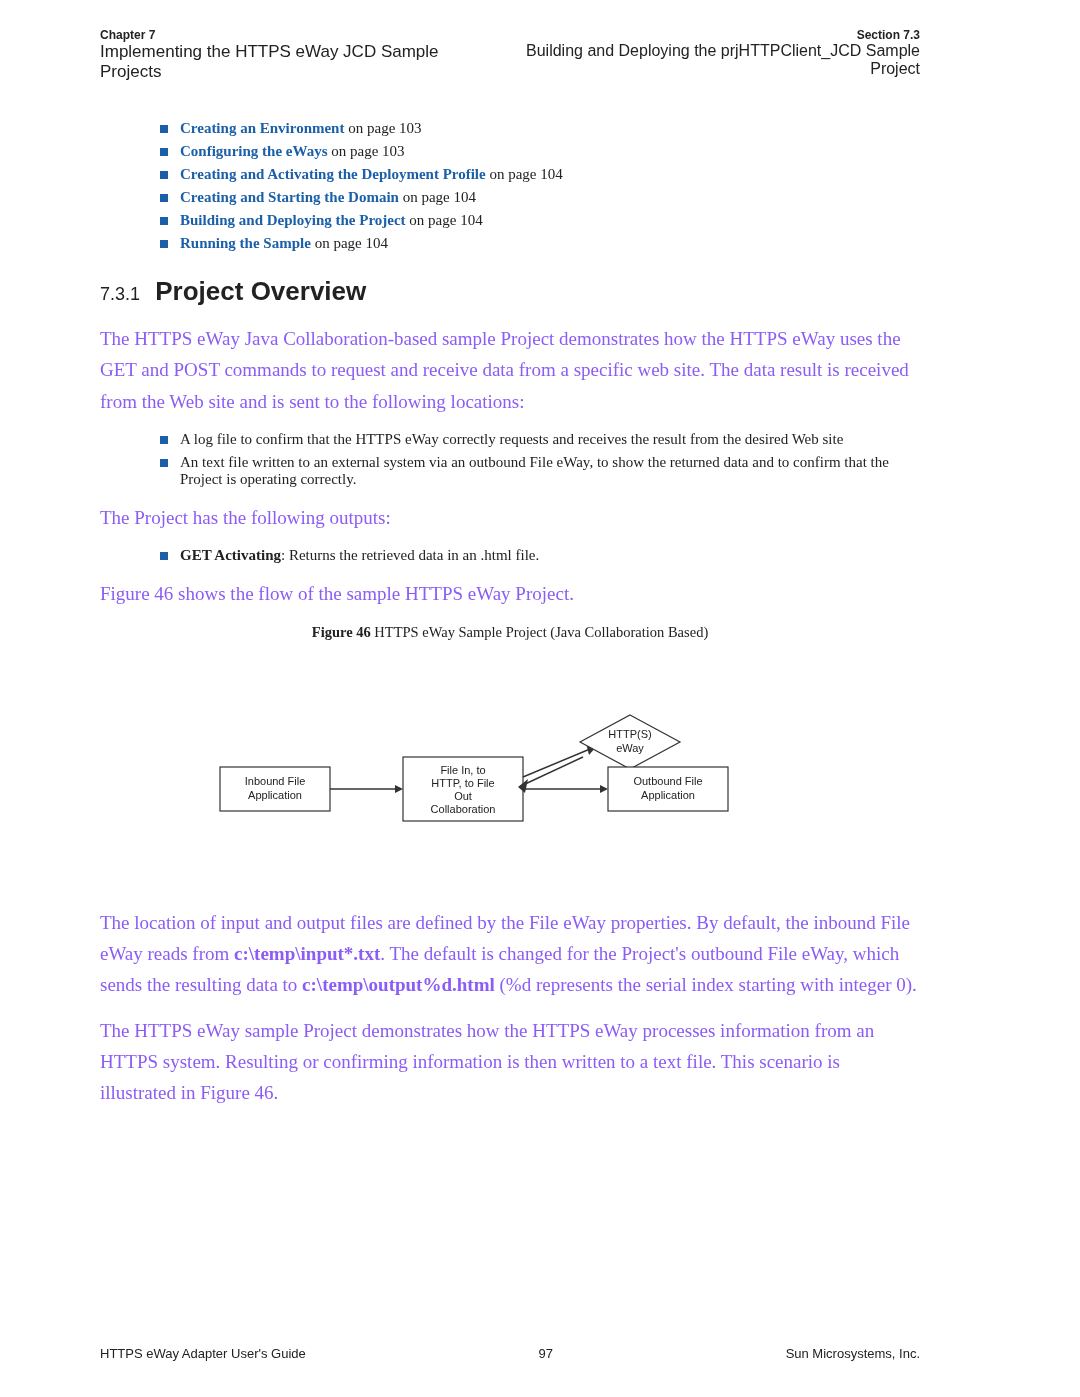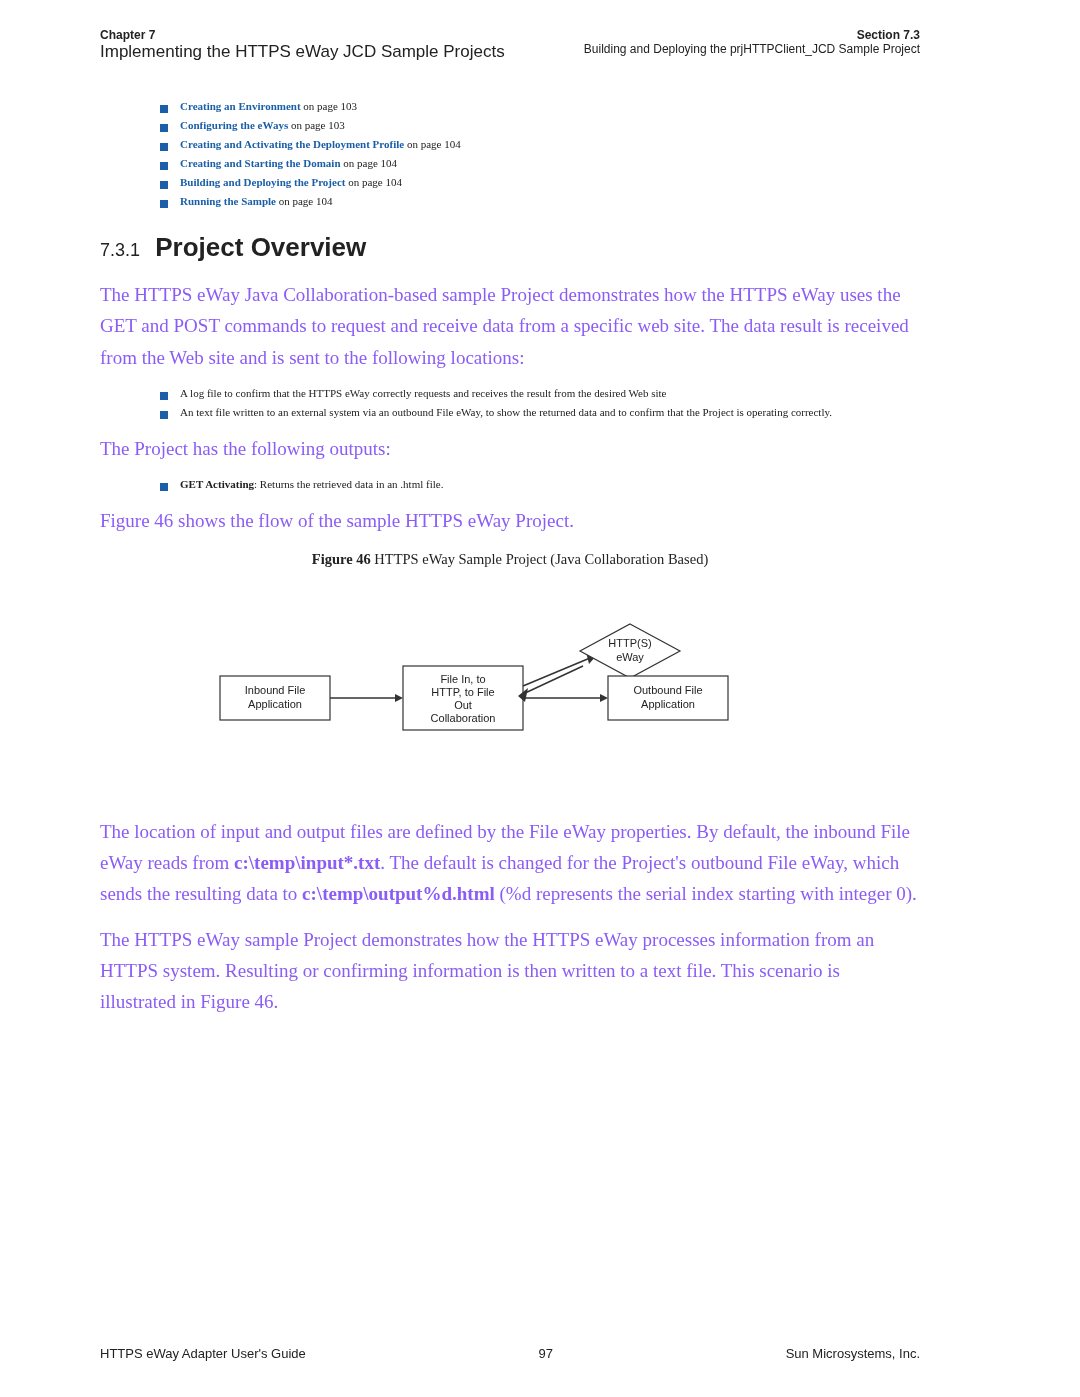--- a/index.html
+++ b/index.html
@@ -24,32 +24,32 @@
       justify-content: space-between;
       align-items: flex-start;
       padding: 28px 0 10px 0;
       border-bottom: none;
       font-size: 12px;
       font-family: Arial, sans-serif;
     }
     .header-chapter { font-weight: bold; }
     .header-section { font-weight: bold; }
     .header-sub-left { color: #222; font-size: 17px; }
-    .header-sub-right { color: #222; font-size: 12px; }
+    .header-sub-right { color: #222; font-size: 16px; }
 
     
     .bullet-list {
       margin: 28px 0 18px 60px;
       list-style: none;
     }
     .bullet-list li {
       display: flex;
       align-items: flex-start;
       margin-bottom: 6px;
-      font-size: 11px;
+      font-size: 15px;
     }
     .bullet-square {
       display: inline-block;
       width: 8px;
       height: 8px;
       background: #1a5fa8;
       margin-right: 12px;
       margin-top: 5px;
       flex-shrink: 0;
     }
@@ -80,21 +80,21 @@
       font-size: 19px;
       line-height: 1.65;
       margin-bottom: 14px;
       color: #8b5cf6;
     }
 
     
     .figure-caption {
       text-align: center;
       font-size: 14.5px;
-      margin: 10px 0 18px 0;
+      margin: 10px 0 36px 0;
       color: #222;
     }
     .figure-caption strong {
       font-weight: bold;
     }
 
     
     .diagram-container {
       display: flex;
       justify-content: center;

